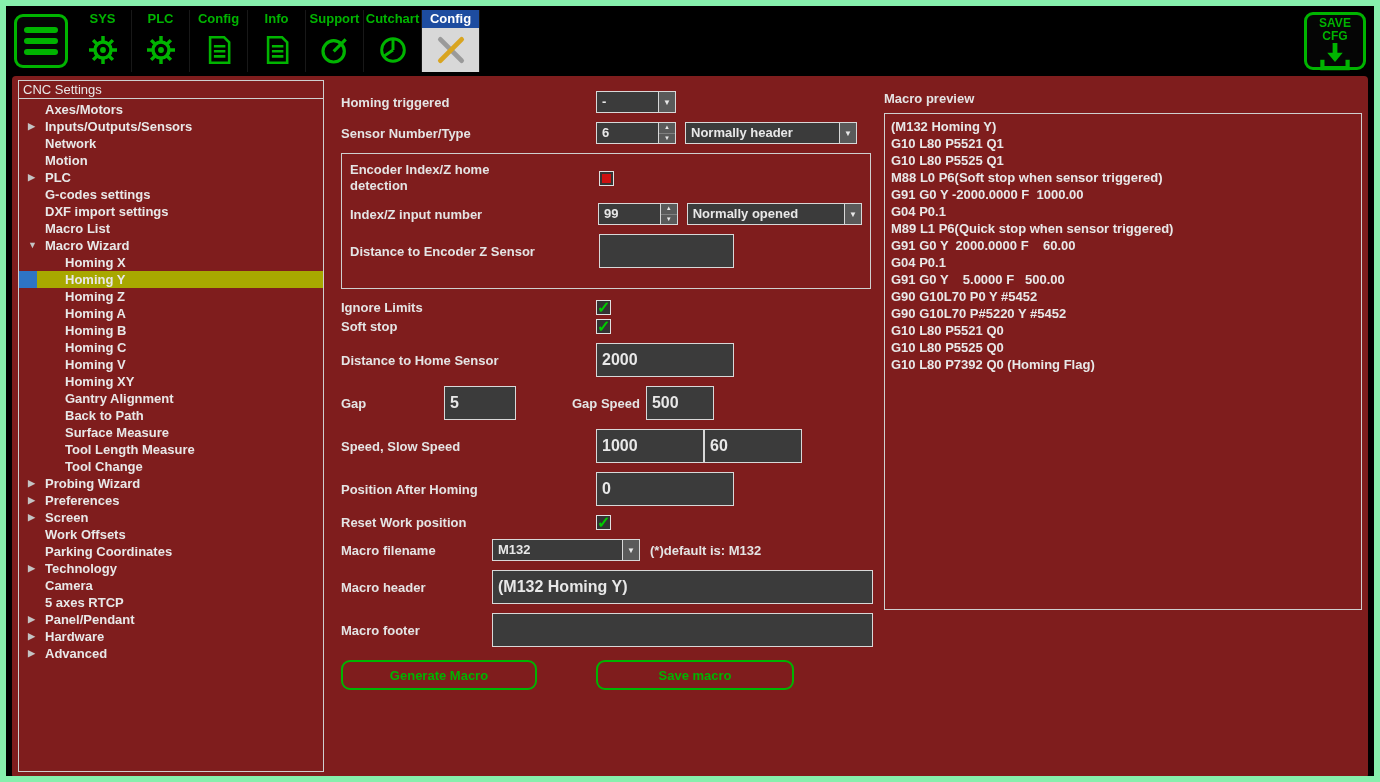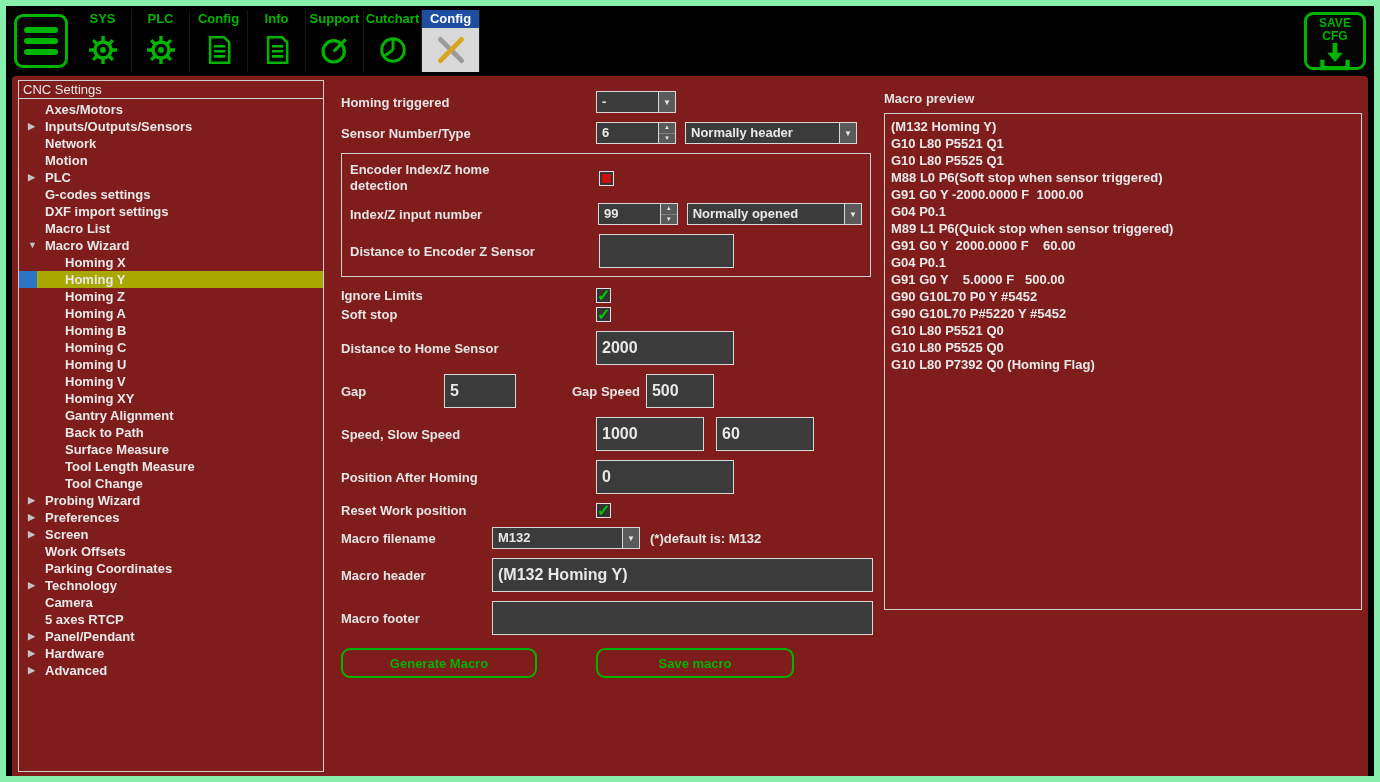--- a/index.html
+++ b/index.html
@@ -54,28 +54,28 @@
               font-family:Liberation Sans, sans-serif; font-size:16px; height:22px; padding:16px 5px; }
 
   .cb { width:15px; height:15px; border:1px solid #e0e0e0; background:#333; position:relative; cursor:pointer; }
   .cb[data-state="green"]::after { content:"✓"; position:absolute; left:0px; top:-3px; font-size:16px; font-weight:bold; color:#00cc00; }
   .cb[data-state="red"]::after { content:""; position:absolute; left:2px; top:2px; right:2px; bottom:2px; background:#cc1111; }
 
   .w80{width:80px} .w172{width:172px} .w176{width:176px} .w135{width:135px} .w138{width:138px}
   .w94{width:108px} .w98{width:98px} .w148{width:148px} .w72{width:72px} .w68{width:68px} .w381{width:381px}
 
   .groupbox { border:1px solid #cfcfcf; padding:8px; margin-bottom:11px; width:530px; }
-  .groupbox .frow:last-child { margin-bottom:0; }
+  .groupbox .frow:last-child { margin-bottom:12px; }
   .wrap-lbl span { display:inline-block; max-width:190px; line-height:16px; }
 
   .btn-row { margin-top:13px; display:flex; }
   .action-btn { border:2px solid #00b400; border-radius:9px; color:#00b400; font-weight:bold; font-size:13px;
                 background:transparent; height:30px; font-family:"Liberation Sans", sans-serif; cursor:pointer; }
   .gen-btn { width:196px; } .savem-btn { width:198px; margin-left:59px; }
-  .ml9 { margin-left:9px; } .ml12 { margin-left:12px; }
+  .ml9 { margin-left:9px; } .ml12 { }
   .gs-lbl { margin-left:56px; margin-right:6px; }
 
   
   .preview-panel { flex:1; padding-top:11px; }
   .preview-title { font-size:13px; font-weight:bold; color:#e4e4e4; margin-bottom:7px; }
   .preview-box { border:1px solid #cfcfcf; height:497px; padding:4px 6px; overflow:hidden; }
   .macro-line { font-size:13px; font-weight:bold; color:#e8e8e8; line-height:17px; white-space:pre; }
 </style>
 </head>
 <body>
@@ -194,21 +194,20 @@
           <div class="tree-row lvl1"><span>G-codes settings</span></div>
           <div class="tree-row lvl1"><span>DXF import settings</span></div>
           <div class="tree-row lvl1"><span>Macro List</span></div>
           <div class="tree-row lvl1"><span class="arrow">▼</span><span>Macro Wizard</span></div>
           <div class="tree-row lvl2"><span>Homing X</span></div>
           <div class="tree-row lvl2 selected"><span>Homing Y</span></div>
           <div class="tree-row lvl2"><span>Homing Z</span></div>
           <div class="tree-row lvl2"><span>Homing A</span></div>
           <div class="tree-row lvl2"><span>Homing B</span></div>
           <div class="tree-row lvl2"><span>Homing C</span></div>
-          <div class="tree-row lvl2"><span>Homing U</span></div>
           <div class="tree-row lvl2"><span>Homing V</span></div>
           <div class="tree-row lvl2"><span>Homing XY</span></div>
           <div class="tree-row lvl2"><span>Gantry Alignment</span></div>
           <div class="tree-row lvl2"><span>Back to Path</span></div>
           <div class="tree-row lvl2"><span>Surface Measure</span></div>
           <div class="tree-row lvl2"><span>Tool Length Measure</span></div>
           <div class="tree-row lvl2"><span>Tool Change</span></div>
           <div class="tree-row lvl1"><span class="arrow">▶</span><span>Probing Wizard</span></div>
           <div class="tree-row lvl1"><span class="arrow">▶</span><span>Preferences</span></div>
           <div class="tree-row lvl1"><span class="arrow">▶</span><span>Screen</span></div>

